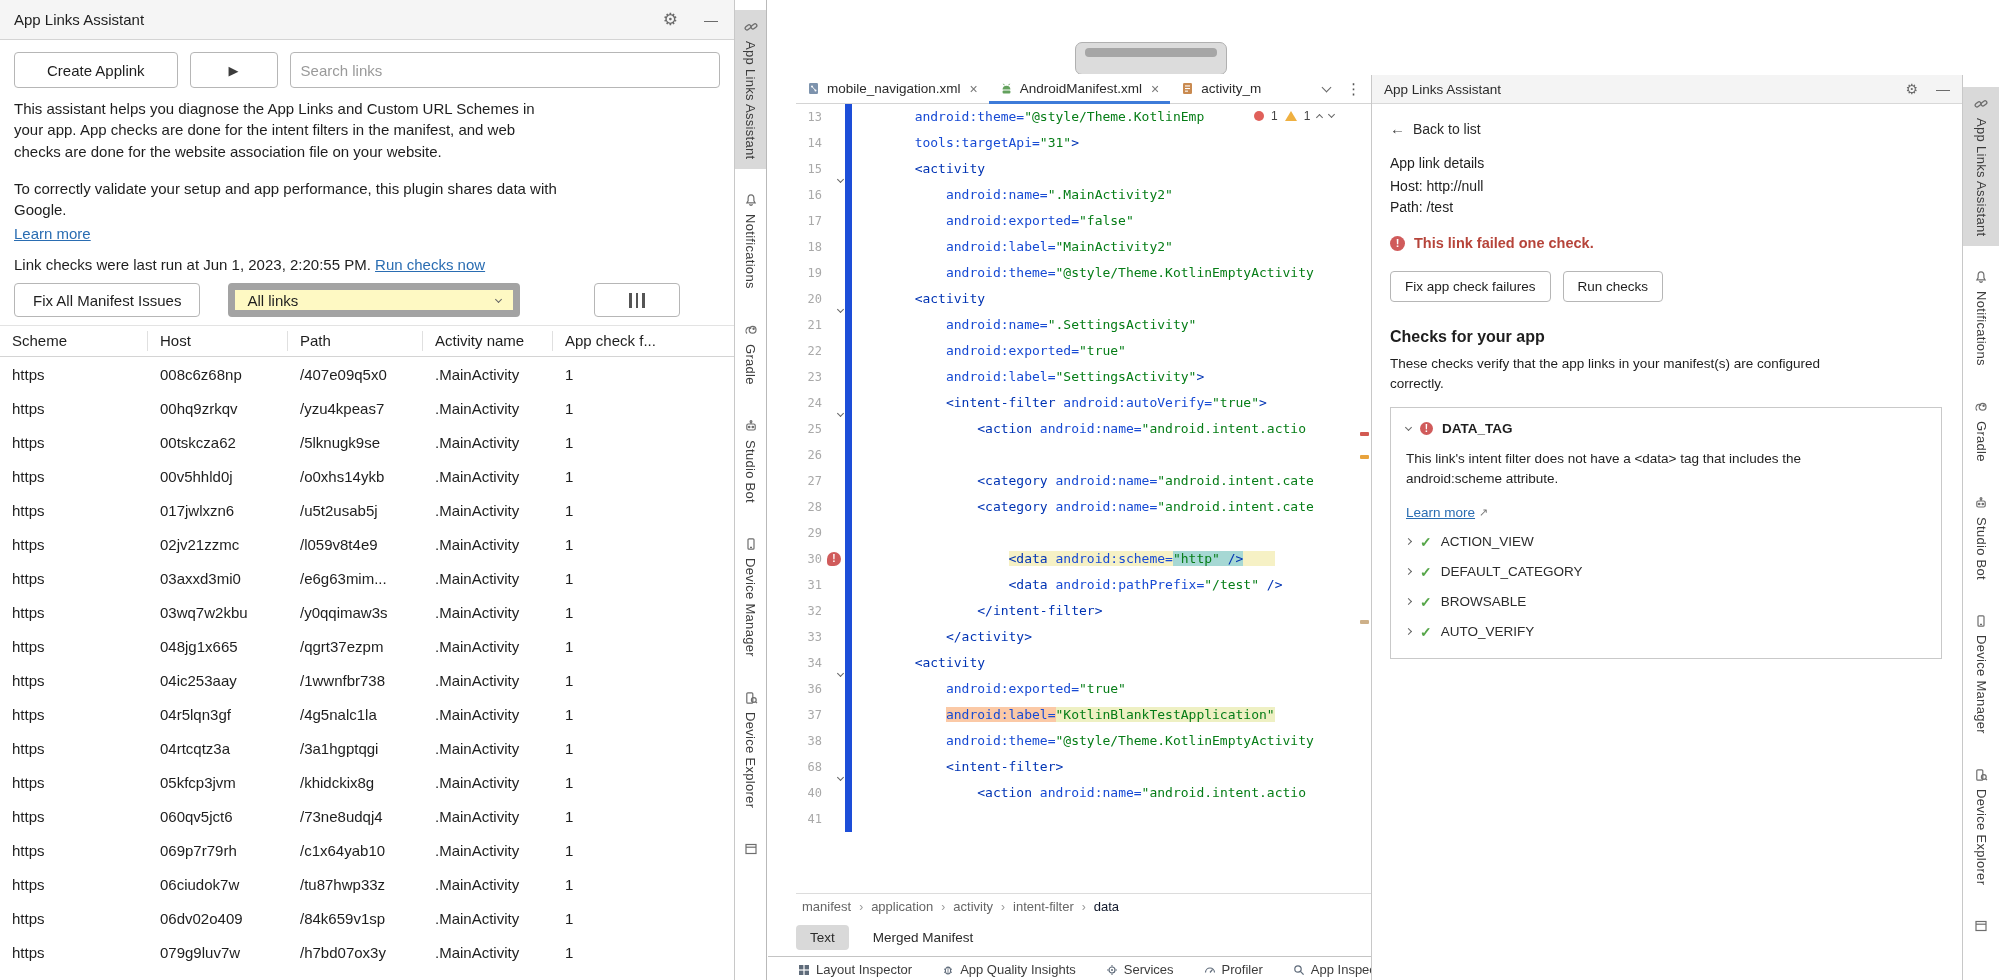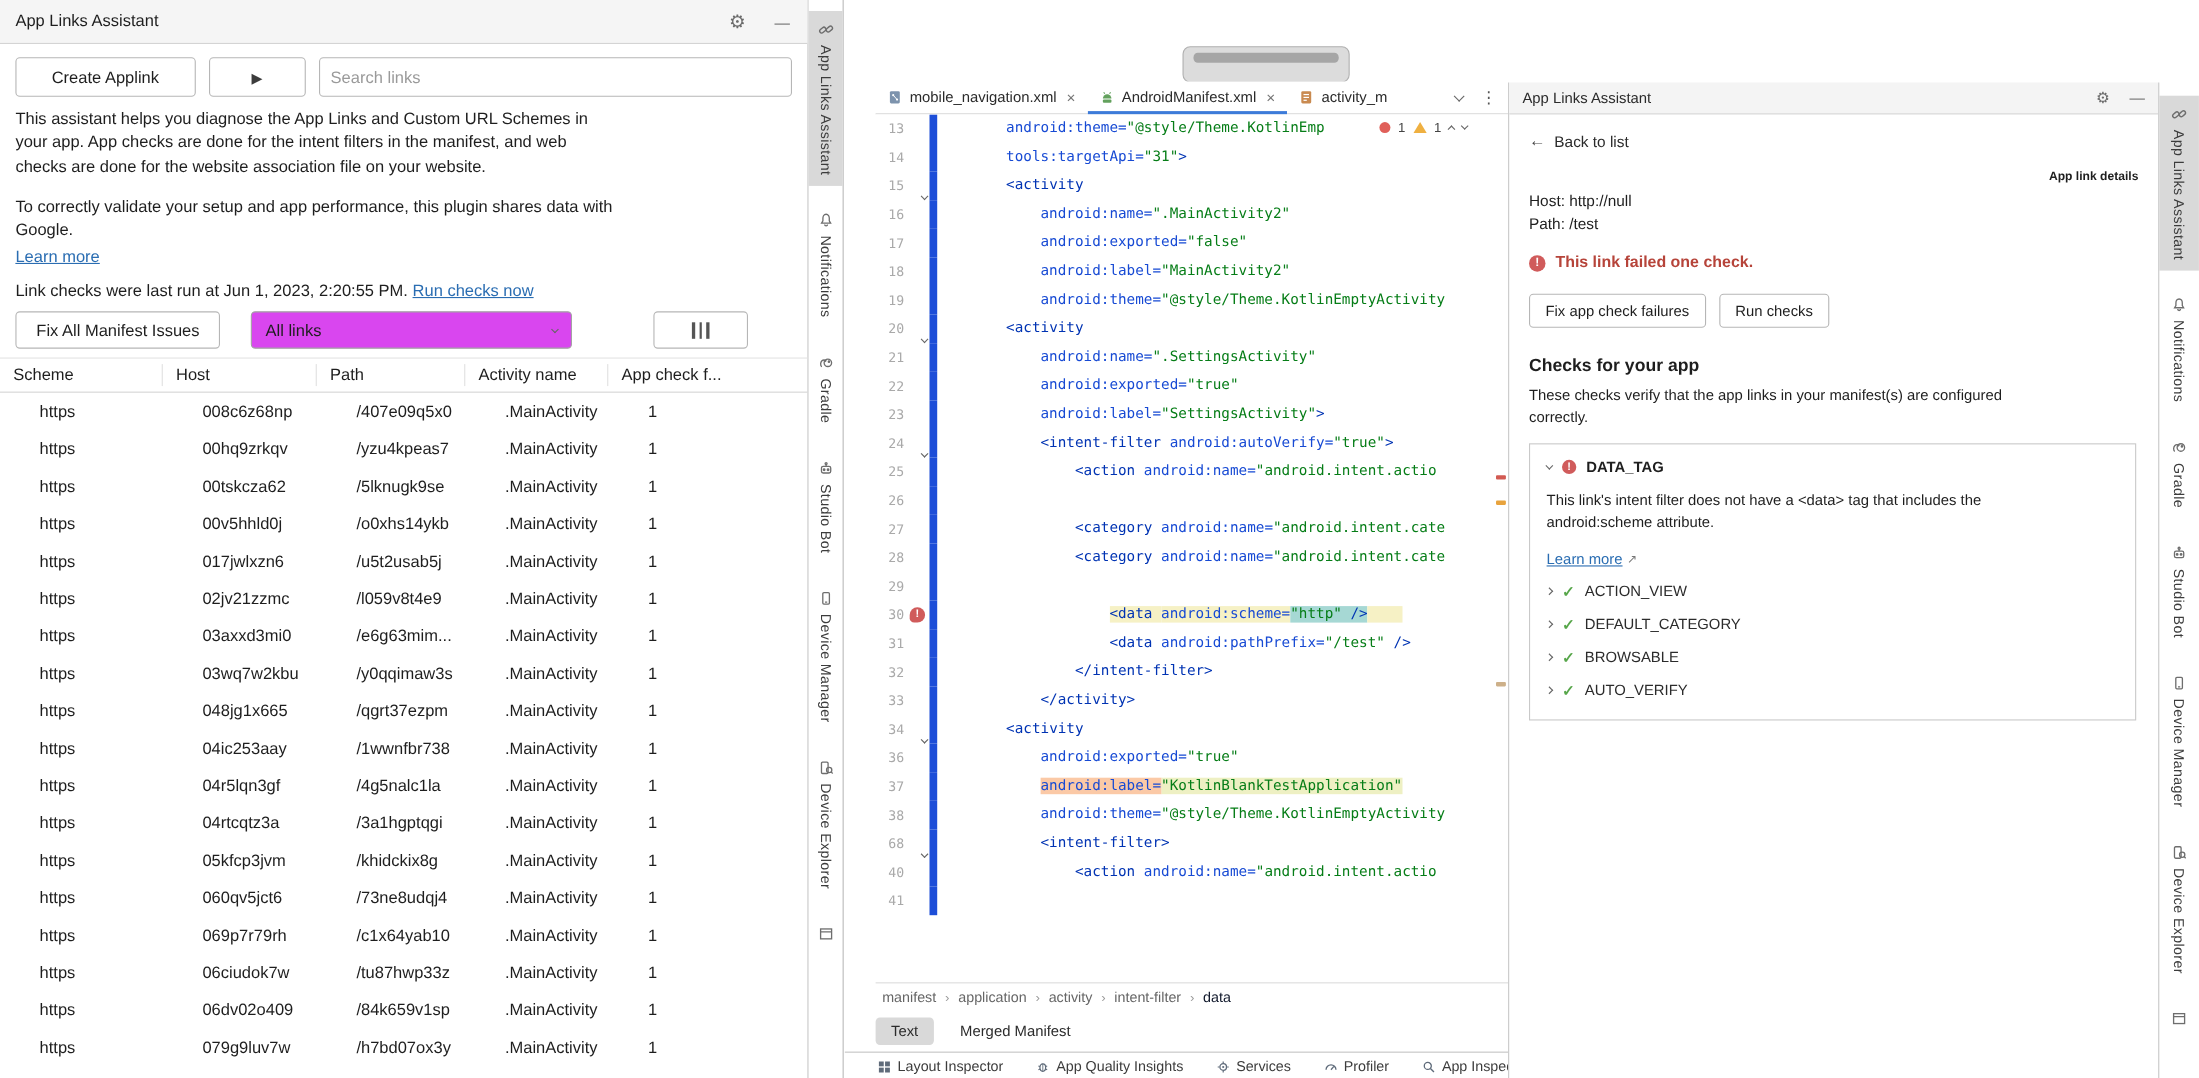--- a/index.html
+++ b/index.html
@@ -26,28 +26,28 @@
   .play-btn { width:88px; padding:0; }
   .play-glyph { color:#3c3c3c; font-size:13px; }
   .search-input { flex:1; min-width:0; height:36px; border:1px solid #b6b6b6; border-radius:4px; padding:0 10px; font:15px "Liberation Sans",sans-serif; color:#1e1e1e; outline:none; background:#fff; }
   .search-input::placeholder { color:#9a9a9a; }
   .lw-text { margin:10px 14px 0; line-height:1.42; max-width:548px; }
   .lw-text.second { margin-top:16px; }
   .lw-learnmore { margin:5px 14px 0; }
   .lw-lastrun { margin:14px 14px 0; }
   .lw-controls { display:flex; align-items:center; gap:28px; margin:10px 14px 0; padding-right:40px; }
   .btn.small { height:34px; padding:0 18px; }
-  .dropdown { width:292px; height:34px; border:1px solid #a3a3a3; border-radius:4px; display:flex; align-items:center; justify-content:space-between; padding:0 12px; cursor:pointer; background:#d946ef; }
+  .dropdown { width:292px; height:34px; border:7px solid #a3a3a3; border-radius:4px; display:flex; align-items:center; justify-content:space-between; padding:0 12px; cursor:pointer; background:#fef9c3; }
   .cols-btn { margin-left:auto; width:86px; height:34px; display:flex; align-items:center; justify-content:center; gap:4px; border:1px solid #b6b6b6; border-radius:4px; cursor:pointer; background:#fff; }
   .cols-bar { width:2.5px; height:15px; background:#555; }
   .lw-table { margin-top:8px; }
   .tbl-header { display:grid; grid-template-columns:148px 140px 135px 130px auto; height:32px; align-items:center; border-top:1px solid #e3e3e3; border-bottom:1px solid #d4d4d4; }
   .tbl-header > div { padding-left:12px; height:20px; line-height:20px; border-right:1px solid #e0e0e0; white-space:nowrap; overflow:hidden; }
   .tbl-header > div:last-child { border-right:none; }
-  .tbl-row { display:grid; grid-template-columns:148px 140px 135px 130px auto; height:34px; align-items:center; cursor:default;padding-left:24px; }
+  .tbl-row { display:grid; grid-template-columns:148px 140px 135px 130px auto; height:34px; align-items:center; cursor:default; }
   .tbl-row > div { padding-left:12px; white-space:nowrap; overflow:hidden; }
 
   
   .tool-strip { position:absolute; background:#fff; display:flex; flex-direction:column; align-items:center; }
   .strip-left-pos { left:735px; top:0; width:32px; height:980px; border-right:1px solid #b9b9b9; padding-top:10px; z-index:2; }
   .strip-right-pos { left:1962px; top:75px; width:37px; height:905px; border-left:1px solid #c8c8c8; padding-top:12px; }
   .strip-item { width:100%; display:flex; flex-direction:column; align-items:center; padding:10px 2px; margin-bottom:14px; cursor:pointer; }
   .strip-item.selected { background:#d9d9d9; }
   .strip-icon { height:14px; margin-bottom:7px; display:flex; }
   .strip-label { writing-mode:vertical-rl; font-size:13px; color:#3c3c3c; letter-spacing:0.3px; white-space:nowrap; }
@@ -100,21 +100,21 @@
   .bb-icon { display:flex; }
 
   
   .assist-panel { position:absolute; left:603px; top:75px; width:591px; height:905px; background:#fff; border-left:1px solid #c8c8c8; }
   .ap-header { height:29px; background:#f4f4f4; border-bottom:1px solid #d8d8d8; display:flex; align-items:center; padding:0 12px; font-size:13.5px; color:#2b2b2b; }
   .ap-header .gear { font-size:14px; }
   .ap-header .titlebar-actions { gap:18px; }
   .ap-content { padding:12px 18px; }
   .ap-back { display:flex; align-items:center; gap:8px; font-size:14px; color:#2b2b2b; margin-top:4px; cursor:pointer; }
   .back-arrow { font-size:15px; color:#444; }
-  .ap-h1 { font-weight:bold; font-size:11px; margin-top:18px;text-align:right; }
+  .ap-h1 { font-weight:normal; font-size:14px; margin-top:18px; }
   .ap-host { margin-top:7px; font-size:14px; }
   .ap-path { margin-top:5px; font-size:14px; }
   .ap-more { margin-top:8px; font-size:14px; }
   .ap-failed { margin-top:20px; display:flex; align-items:center; gap:9px; color:#b6443a; font-weight:bold; font-size:14.5px; }
   .err-badge { width:15px; height:15px; border-radius:50%; background:#d05b5b; color:#fff; font:bold 11px/15px "Liberation Sans",sans-serif; text-align:center; flex:0 0 15px; }
   .err-badge.sm { width:13px; height:13px; line-height:13px; font-size:10px; flex:0 0 13px; }
   .ap-buttons { display:flex; gap:12px; margin-top:20px; }
   .ap-btn { height:31px; padding:0 14px; border:1px solid #b6b6b6; border-radius:4px; background:#fff; font-family:"Liberation Sans",sans-serif; font-size:13.5px; color:#1e1e1e; display:inline-flex; align-items:center; cursor:pointer; white-space:nowrap; }
   .ap-h2 { font-weight:bold; font-size:16px; margin-top:26px; }
   .ap-desc { margin-top:8px; font-size:13.5px; line-height:1.45; max-width:480px; }

